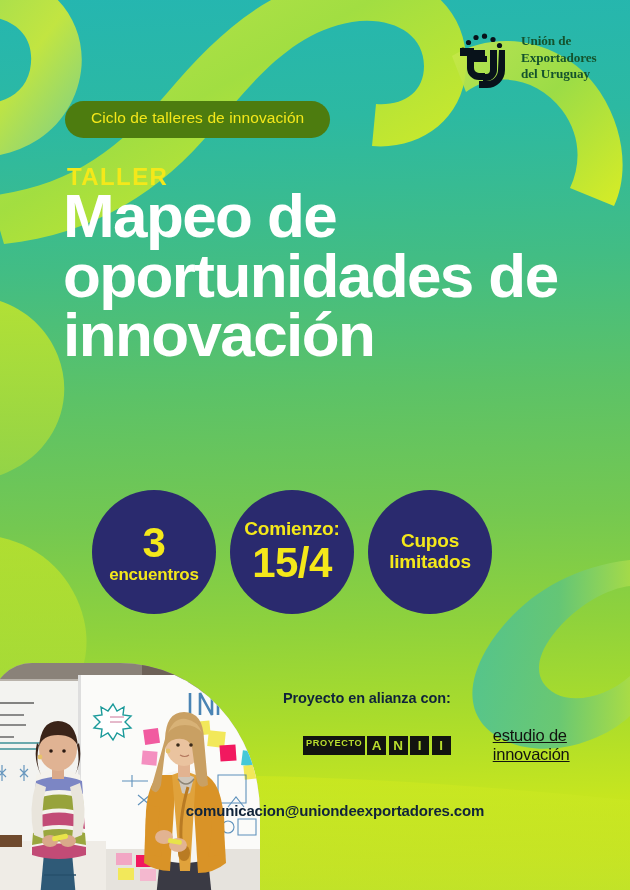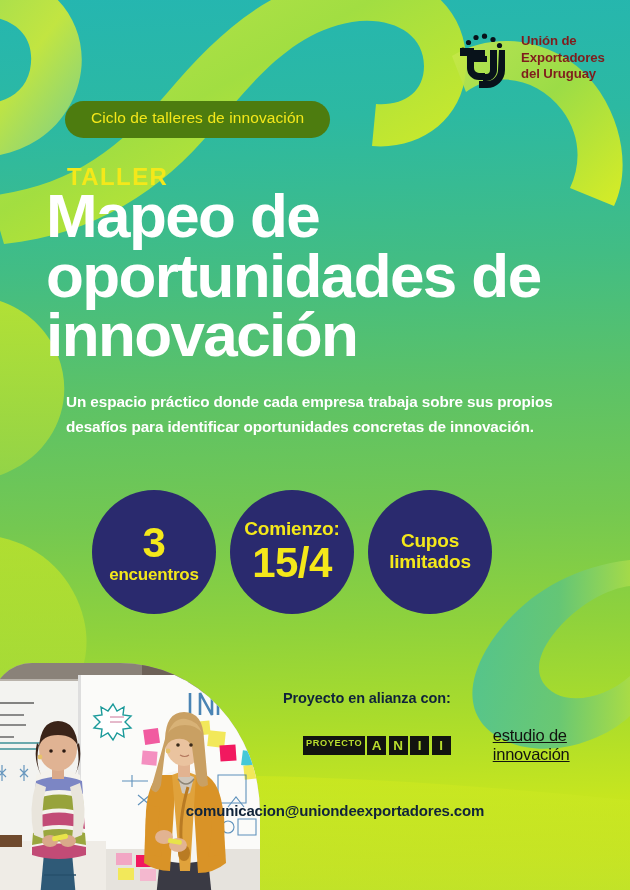--- a/index.html
+++ b/index.html
@@ -39,24 +39,25 @@
     border-top-left-radius:40px;
   }
   .photo { position:absolute; inset:0; }
 
   .logo-block {
     position:absolute; left:452px; top:28px;
     display:flex; align-items:center; gap:9px;
   }
   .logo-mark { width:60px; height:60px; flex:none; }
   .logo-text {
-    color:#7f1d1d; font-weight:bold;
+    color:#14532d; font-weight:bold;
     font-size:13.2px; line-height:1.27;
     letter-spacing:-0.1px;
     white-space:pre-line;
+    font-family:Liberation Serif, serif;
   }
 
   .badge-pill {
     position:absolute; left:65px; top:90px;
     background:#4d7c0f;
     color:#f4e81a;
     font-size:15.5px;
     font-weight:500;
     padding:8px 26px 11px 26px;
     border-radius:22px;
@@ -66,21 +67,21 @@
 
   .kicker {
     position:absolute; left:67px; top:155px;
     color:#f4e81a;
     font-weight:bold;
     font-size:24px;
     letter-spacing:1.4px;
     margin-top:8px;
   }
   .title {
-    position:absolute; left:46px; top:186px;
+    position:absolute; left:63px; top:186px;
     width:540px;
     color:#ffffff;
     font-weight:bold;
     font-size:62px;
     line-height:0.96;
     letter-spacing:-1.6px;
   }
   .desc {
     position:absolute; left:66px; top:390px;
     width:528px;
@@ -361,21 +362,20 @@
     </svg>
     <div class="logo-text">Unión de
 Exportadores
 del Uruguay</div>
   </div>
 
   <div class="badge-pill">Ciclo de talleres de innovación</div>
 
   <div class="kicker">TALLER</div>
   <h1 class="title">Mapeo de oportunidades de innovación</h1>
-  <p class="desc">Un espacio práctico donde cada empresa trabaja sobre sus propios desafíos para identificar oportunidades concretas de innovación.</p>
 
   <div class="circles">
     <div class="circle">
       <span class="big">3</span>
       <span class="small">encuentros</span>
     </div>
     <div class="circle">
       <span class="mid">Comienzo:</span>
       <span class="big">15/4</span>
     </div>

